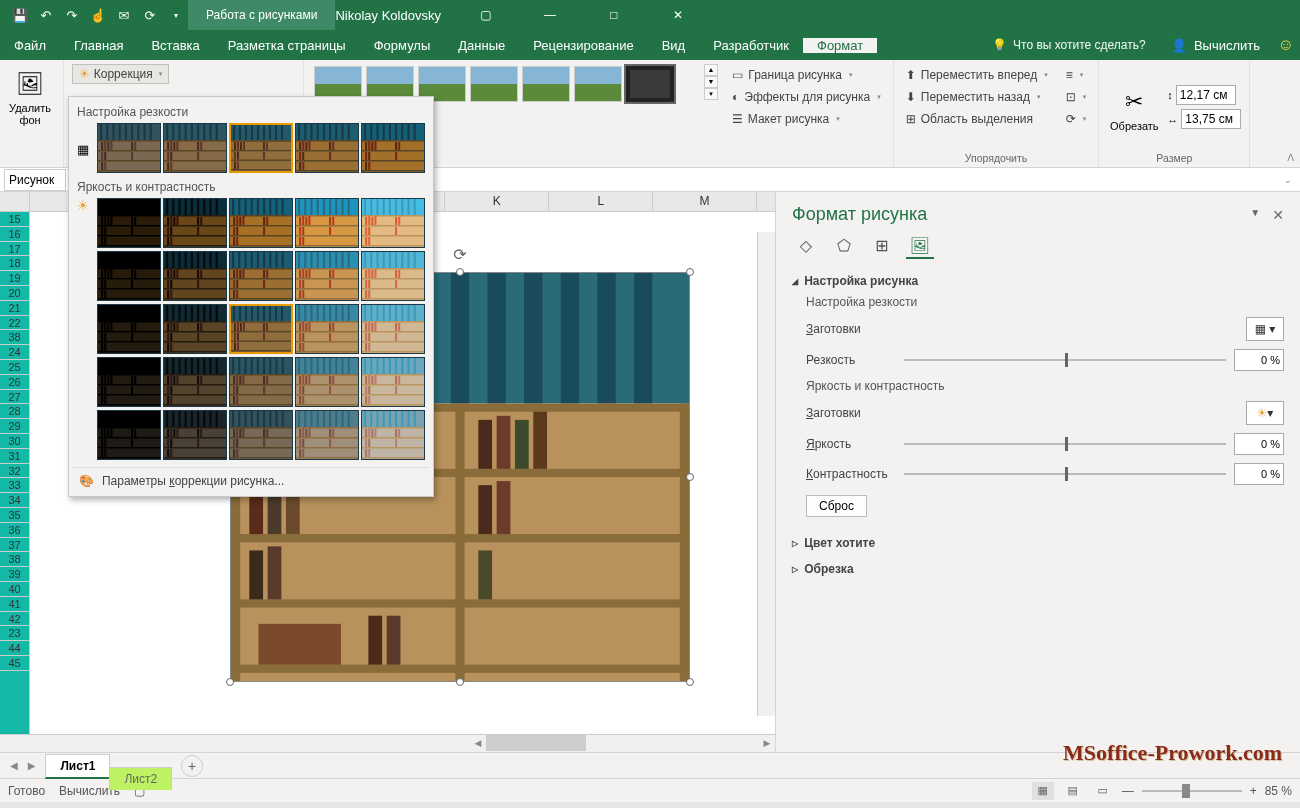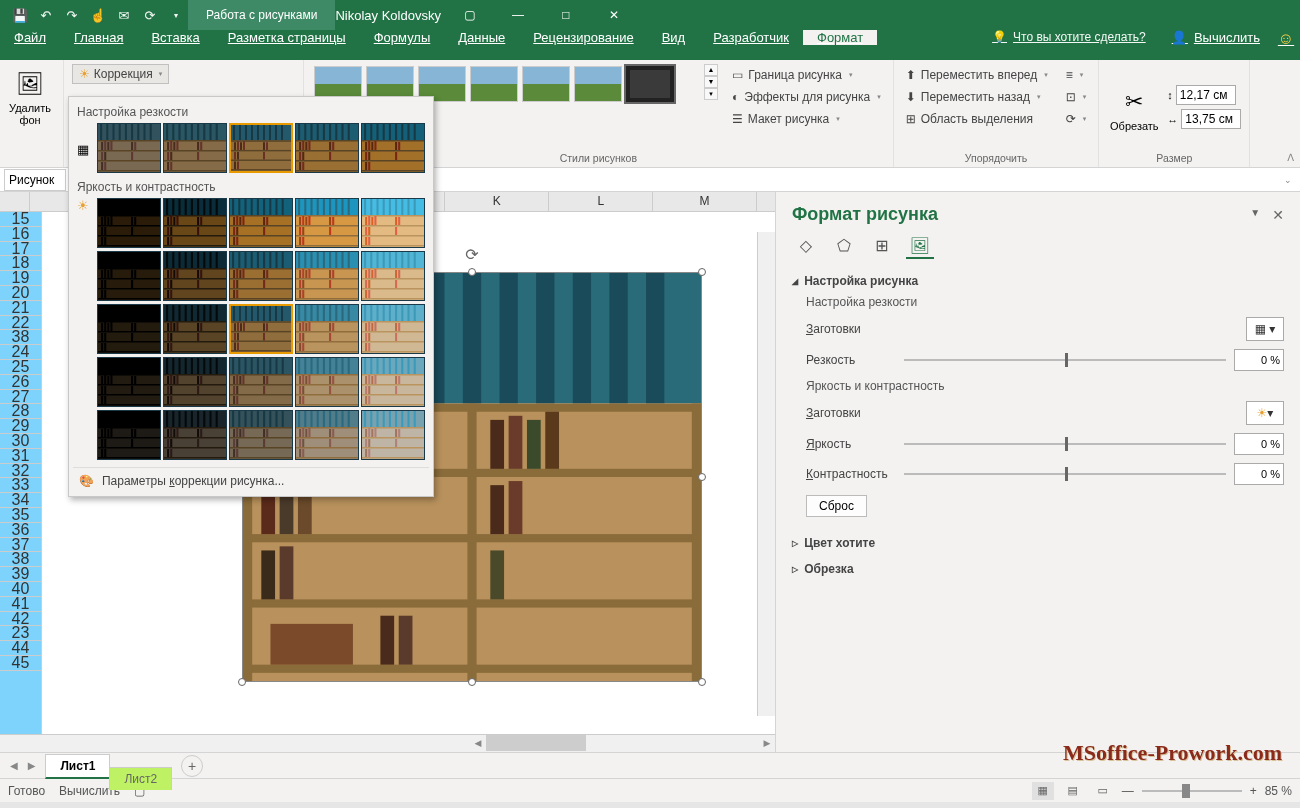--- a/index.html
+++ b/index.html
@@ -4,26 +4,26 @@
 <style>
 * { margin: 0; padding: 0; box-sizing: border-box; font-family: 'Segoe UI', Arial, sans-serif; user-select: none; }
 body { width: 1300px; height: 808px; background: #e6e6e6; overflow: hidden; position: relative; }
 
 
 .titlebar { height: 30px; background: #217346; display: flex; align-items: center; color: #fff; font-size: 12px; }
 .qa-toolbar { display: flex; align-items: center; gap: 2px; padding-left: 8px; }
 .qa-btn { width: 24px; height: 24px; display: flex; align-items: center; justify-content: center; cursor: pointer; font-size: 13px; opacity: .95; }
 .title-center { flex: 1; text-align: center; font-size: 13px; }
 .title-tools { background: #3f8a66; padding: 0 18px; height: 30px; display: flex; align-items: center; font-size: 12px; }
-.title-right { display: flex; align-items: center; gap: 10px; padding-right: 6px; }
+.title-right { display: flex; align-items: center; gap: 26px; padding-right: 6px; }
 .user-name { font-size: 13px; }
 .win-btn { width: 38px; height: 30px; display: flex; align-items: center; justify-content: center; cursor: pointer; font-size: 12px; }
 
 
-.tabs { height: 30px; background: #217346; display: flex; align-items: flex-start; color: #fff; font-size: 13px; text-decoration: underline; }
+.tabs { height: 30px; background: #217346; display: flex; align-items: center; color: #fff; font-size: 13px; }
 .tab { padding: 0 14px; display: flex; align-items: center; cursor: pointer; }
 .tab.active { background: #f3f2f1; color: #217346; }
 .tab-spacer { flex: 1; }
 .tell-me { display: flex; align-items: center; gap: 6px; padding: 0 14px; font-size: 12px; opacity: .95; }
 .share { display: flex; align-items: center; gap: 6px; padding: 0 12px; }
 .smiley { width: 28px; display: flex; align-items: center; justify-content: center; font-size: 16px; color: #ffd54a; }
 
 
 .ribbon { height: 108px; background: #f3f2f1; border-bottom: 1px solid #d4d4d4; display: flex; position: relative; }
 .ribbon-group { border-right: 1px solid #e1e1e1; display: flex; flex-direction: column; padding: 4px 8px 0; }
@@ -47,21 +47,21 @@
 .formula-bar { height: 24px; background: #fff; border-bottom: 1px solid #d4d4d4; display: flex; align-items: center; }
 .name-box { width: 62px; height: 22px; border: 1px solid #ccc; padding: 0 4px; font-size: 12px; margin-left: 4px; background: #fff; }
 
 
 .workspace { display: flex; height: 560px; }
 .sheet-area { width: 776px; background: #fff; position: relative; border-right: 1px solid #d4d4d4; display: flex; flex-direction: column; }
 .col-headers { height: 20px; display: flex; background: #e8e8e8; border-bottom: 1px solid #ccc; font-size: 12px; color: #333; }
 .corner { width: 30px; border-right: 1px solid #ccc; }
 .col-h { flex: 1; border-right: 1px solid #ccc; text-align: center; line-height: 18px; }
 .grid-body { flex: 1; display: flex; overflow: hidden; position: relative; }
-.row-headers { width: 42px; background: #7dd3fc; border-right: 1px solid #ccc; font-size: 16px; color: #333; }
+.row-headers { width: 30px; background: #14b8a6; border-right: 1px solid #ccc; font-size: 11px; color: #333; }
 .row-h { height: 14.8px; border-bottom: 1px solid #ccc; text-align: center; line-height: 14px; }
 .cells { flex: 1; background: #fff; position: relative; }
 .picture { position: absolute; left: 200px; top: 60px; width: 460px; height: 410px; border: 1px solid #888; cursor: move; }
 .pic-handle { position: absolute; width: 8px; height: 8px; background: #fff; border: 1px solid #666; border-radius: 50%; }
 .rotate-handle { position: absolute; top: -28px; left: 50%; transform: translateX(-50%); font-size: 16px; color: #666; }
 .hscroll { height: 18px; background: #f0f0f0; display: flex; position: relative; border-top: 1px solid #ccc; }
 .hscroll-btn { width: 16px; text-align: center; font-size: 9px; color: #888; cursor: pointer; background: #f0f0f0; line-height: 16px;}
 .hscroll-track { flex: 1; position: relative; }
 .hscroll-thumb { position: absolute; left: 0; width: 100px; height: 16px; background: #cdcdcd; cursor: pointer;}
 .vscroll { width: 18px; position: absolute; right: 0; top: 20px; bottom: 18px; background: #f0f0f0; border-left: 1px solid #ccc; }
@@ -71,21 +71,21 @@
 .dd-section-label { font-size: 12px; color: #555; padding: 4px 6px 4px 4px; }
 .thumb-row { display: flex; gap: 2px; padding: 0 4px 3px; }
 .thumb { width: 64px; height: 50px; cursor: pointer; border: 1px solid transparent; position: relative; background: #1a3a4a; }
 .thumb.sel { border: 2px solid #e89b00; }
 .bookshelf-svg { width: 100%; height: 100%; display: block; }
 .dd-footer { display: flex; align-items: center; gap: 8px; padding: 6px 6px 4px; font-size: 12px; color: #444; border-top: 1px solid #ddd; margin-top: 4px; cursor: pointer;}
 
 
 .format-pane { flex: 1; background: #f3f2f1; display: flex; flex-direction: column; padding: 12px 16px 8px; font-size: 13px; color: #333; }
 .pane-header { display: flex; align-items: center; justify-content: space-between; margin-bottom: 8px; }
-.pane-title { font-size: 18px; color: #217346; font-weight: 700;}
+.pane-title { font-size: 18px; color: #217346; font-weight: 400;}
 .pane-close { font-size: 14px; color: #666; cursor: pointer; }
 .pane-tabs { display: flex; gap: 10px; margin-bottom: 12px; }
 .pane-tab { width: 28px; height: 26px; display: flex; align-items: center; justify-content: center; cursor: pointer; border-bottom: 2px solid transparent; font-size: 16px; color: #555; }
 .pane-tab.active { border-bottom-color: #217346; color: #217346; }
 .pane-section { margin-bottom: 6px; }
 .sec-header { display: flex; align-items: center; gap: 6px; font-size: 12px; font-weight: bold; color: #444; cursor: pointer; padding: 3px 0; }
 .sec-header .tri { font-size: 8px; }
 .sec-sub { font-size: 12px; color: #555; padding: 4px 0 4px 14px; }
 .control-row { display: flex; align-items: center; gap: 8px; padding: 4px 0 4px 14px; font-size: 12px; }
 .control-label { width: 90px; color: #444; }
@@ -215,21 +215,20 @@
             <span>Эффекты для рисунка</span>
             <span class="dd-arrow">▾</span>
           </div>
         <div class="ribbon-menu-item">
             <span>☰</span>
             <span>Макет рисунка</span>
             <span class="dd-arrow">▾</span>
           </div>
       </div>
     </div>
-    <div class="group-label">Стили рисунков</div>
   </div>
 
   <div class="ribbon-group">
     <div class="group-body">
       <div style="display:flex;flex-direction:column;">
         <div class="ribbon-menu-item">
             <span>⬆</span>
             <span>Переместить вперед</span>
             <span class="dd-arrow">▾</span>
           </div>

